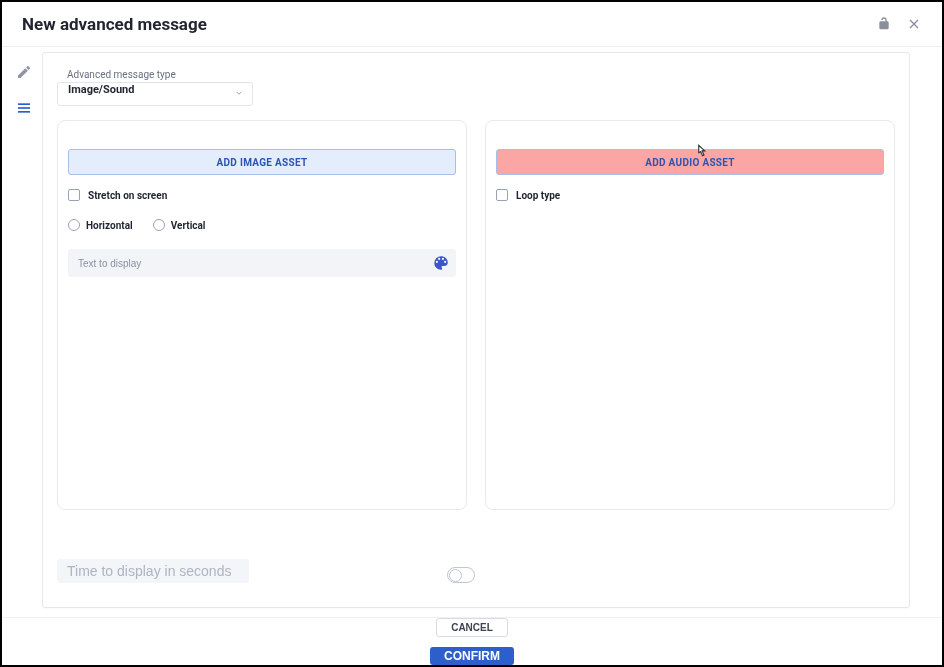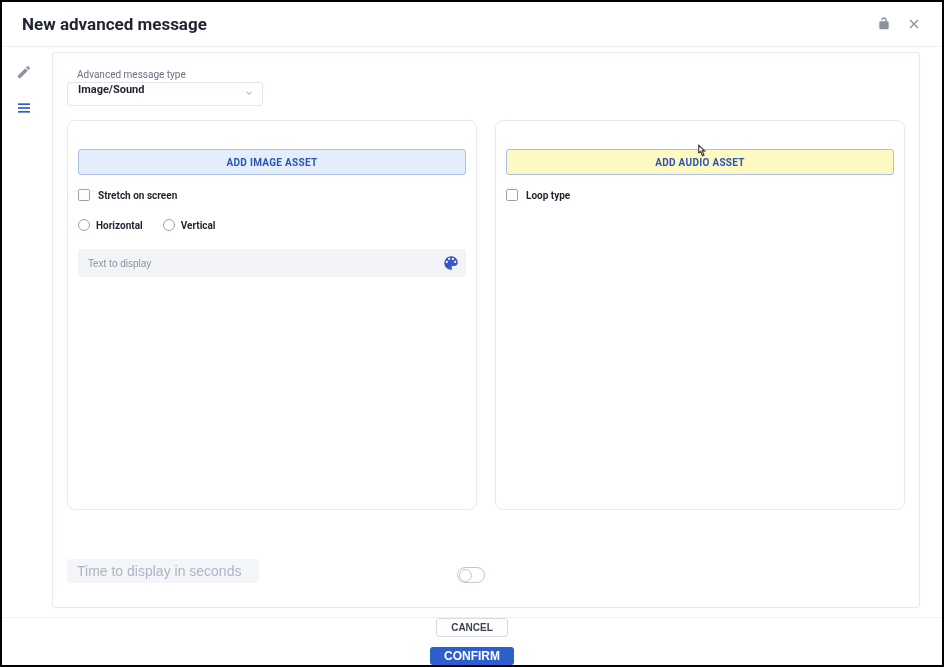--- a/index.html
+++ b/index.html
@@ -46,21 +46,21 @@
     }
     .side-icon {
       width: 16px;
       height: 16px;
       color: #8d94a5;
       cursor: pointer;
     }
     .side-icon.active { color: #2c5ecc; }
     .main-panel {
       position: absolute;
-      left: 50px;
+      left: 40px;
       top: 50px;
       width: 868px;
       height: 556px;
       border: 1px solid #e5e8ef;
       border-radius: 3px;
       background: #fff;
       padding: 16px 14px 14px;
       box-shadow: 0 1px 2px rgba(0,0,0,0.02);
     }
     .type-label {
@@ -107,21 +107,21 @@
       font-weight: 700;
       letter-spacing: 0.3px;
       border-radius: 3px;
       cursor: pointer;
       display: flex;
       align-items: center;
       justify-content: center;
       margin-bottom: 14px;
     }
     .add-btn.hover {
-      background: #fef9c3;
+      background: #fca5a5;
     }
     .checkbox-row {
       display: flex;
       align-items: center;
       gap: 8px;
       margin-bottom: 18px;
     }
     .chk {
       width: 12px;
       height: 12px;

